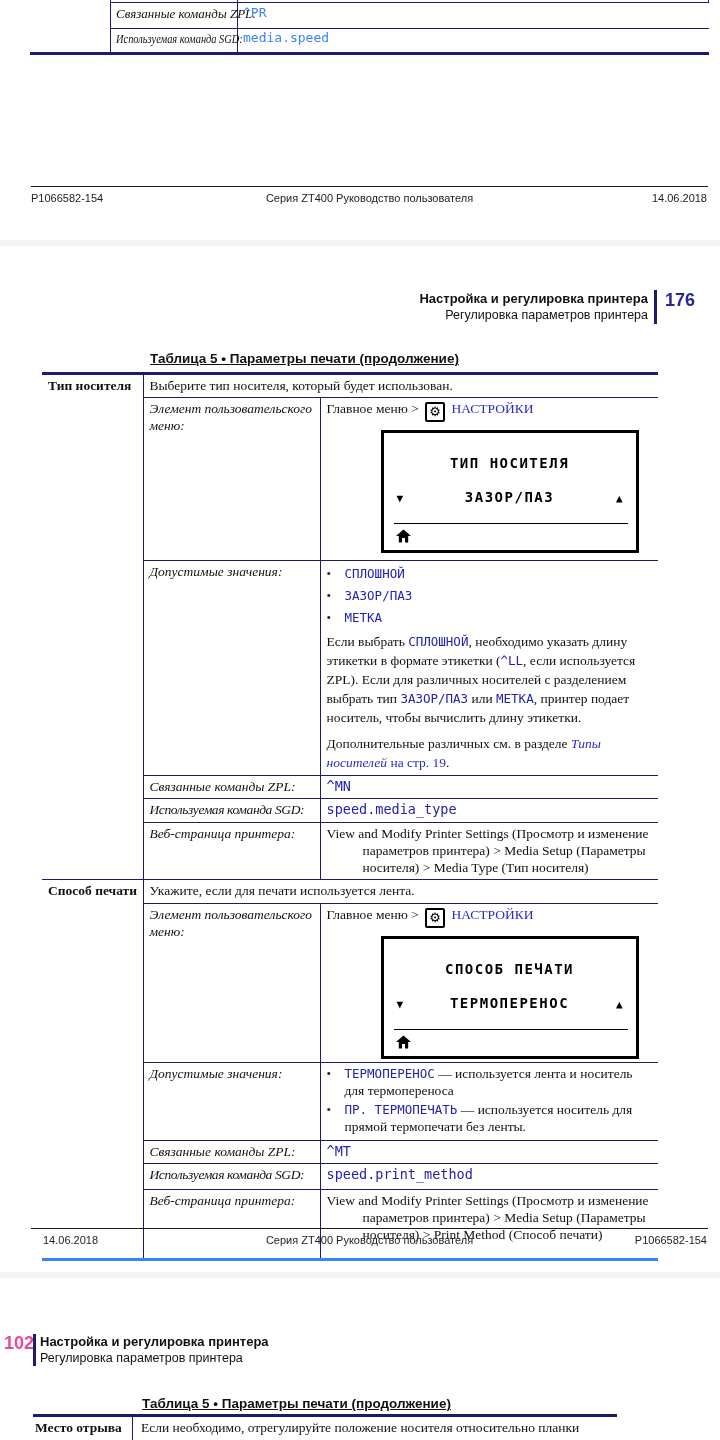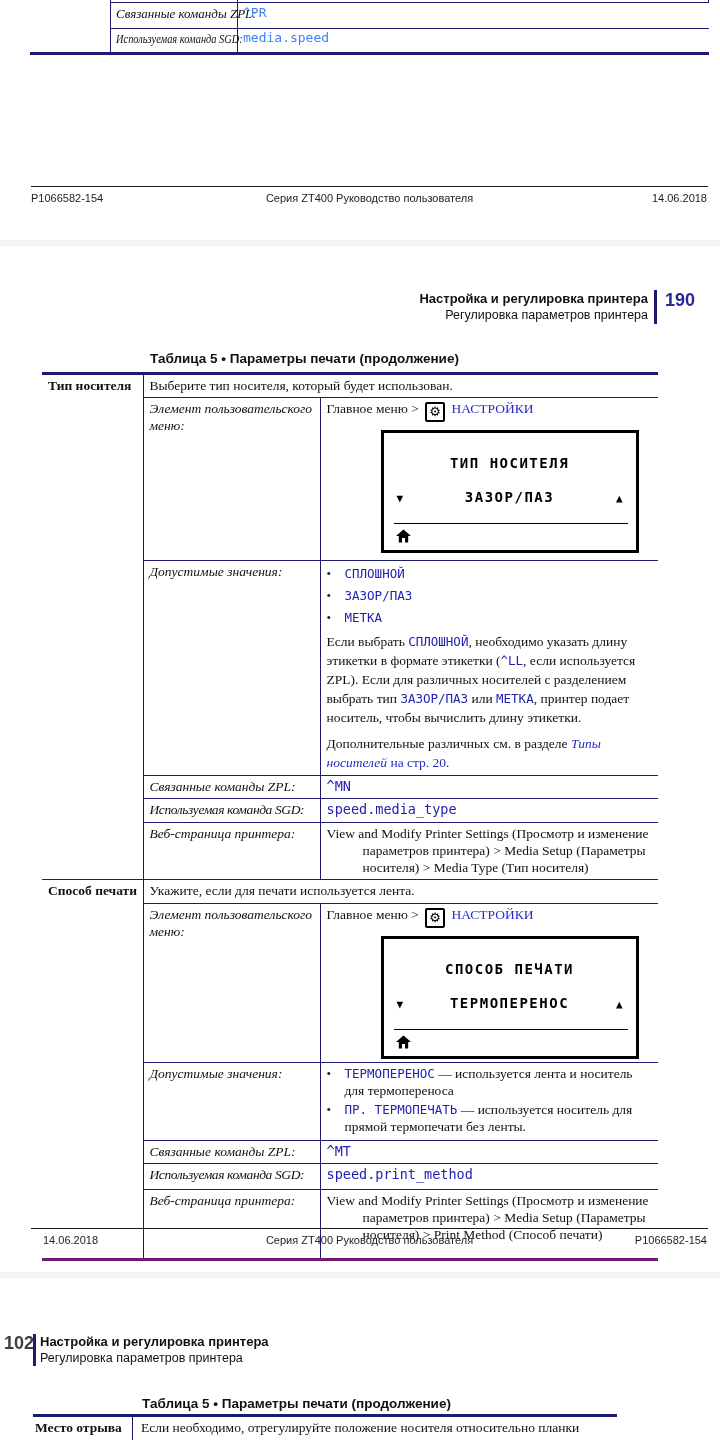--- a/index.html
+++ b/index.html
@@ -27,29 +27,29 @@
   .footer .fr{position:absolute;top:6px;right:1px;}
   #footer2 .fl{left:12px;}
   
   .sep{position:absolute;left:0;width:720px;height:6px;background:#f4f4f4;}
   
   .hdr-sans{font-family:"Liberation Sans",sans-serif;}
   #hdr101-title{top:291px;right:72px;font-weight:bold;font-size:13px;}
   #hdr101-sub{top:308px;right:72px;font-size:12.5px;}
   #hdr101-bar{top:290px;left:654px;width:3px;height:34px;}
   #hdr101-num{top:290px;left:665px;font-weight:bold;font-size:18px;color:#27279a;}
-  #hdr102-num{top:1333px;left:4px;font-weight:bold;font-size:18px;color:#404040;}
+  #hdr102-num{top:1333px;left:4px;font-weight:bold;font-size:18px;color:#ec4899;}
   #hdr102-bar{top:1334px;left:33px;width:3px;height:32px;}
   #hdr102-title{top:1334px;left:40px;font-weight:bold;font-size:13px;}
   #hdr102-sub{top:1351px;left:40px;font-size:12.5px;}
-  .tbl-title{font-family:"Liberation Sans",sans-serif;font-weight:bold;font-size:13.5px;white-space:nowrap;}
+  .tbl-title{font-family:"Liberation Sans",sans-serif;font-weight:bold;font-size:13.5px;white-space:nowrap;text-decoration:underline;}
   #title101{top:351px;left:150px;} #title102{top:1396px;left:142px;}
   
   #ptable{position:absolute;top:372px;left:42px;width:616px;border-collapse:collapse;table-layout:fixed;
-          border-top:3px solid #1b1b72;border-bottom:3px solid #701a75;}
+          border-top:3px solid #1b1b72;border-bottom:3px solid #3b82f6;}
   #ptable td{vertical-align:top;padding:2px 4px 3px 6px;font-size:13.5px;line-height:17px;}
   td.rowhead{font-weight:bold;border-right:1px solid #1b1b72;padding-left:3px;}
   td.lbl{font-style:italic;font-size:13px;border-right:1px solid #1b1b72;border-top:1px solid #1b1b72;
          padding-left:8px;line-height:16px;}
   td.val{border-top:1px solid #1b1b72;padding-left:8px;}
   tr.blocksep td{border-top:1px solid #1b1b72;}
   .tight{letter-spacing:-0.4px;}
   .mono{font-family:"DejaVu Sans Mono",monospace;font-size:13px;color:#2222b2;}
   .web{padding-left:36px;text-indent:-36px;}
   
@@ -102,21 +102,21 @@
   <span class="fl">P1066582-154</span>
   <span class="fc">Серия ZT400 Руководство пользователя</span>
   <span class="fr">14.06.2018</span>
 </div>
 
 <div class="sep" style="top:240px"></div>
 
 <div class="abs hdr-sans" id="hdr101-title">Настройка и регулировка принтера</div>
 <div class="abs hdr-sans" id="hdr101-sub">Регулировка параметров принтера</div>
 <div class="abs navy-bg" id="hdr101-bar"></div>
-<div class="abs hdr-sans" id="hdr101-num">190</div>
+<div class="abs hdr-sans" id="hdr101-num">176</div>
 
 <div class="abs tbl-title" id="title101">Таблица 5 • Параметры печати (продолжение)</div>
 
 <table id="ptable">
   <colgroup>
       <col style="width:101px">
       <col style="width:177px">
       <col style="width:338px">
     </colgroup>
   <tbody>
@@ -150,21 +150,21 @@
           </div>
       <div class="brow">
             <span class="bull">•</span>
             <span class="seg-code">ЗАЗОР/ПАЗ</span>
           </div>
       <div class="brow">
             <span class="bull">•</span>
             <span class="seg-code">МЕТКА</span>
           </div>
       <p class="note"><span>Если выбрать </span><span class="seg-code">СПЛОШНОЙ</span><span>, необходимо указать длину этикетки в формате этикетки (</span><span class="seg-code">^LL</span><span>, если используется ZPL). Если для различных носителей с разделением выбрать тип </span><span class="seg-code">ЗАЗОР/ПАЗ</span><span> или </span><span class="seg-code">МЕТКА</span><span>, принтер подает носитель, чтобы вычислить длину этикетки.</span></p>
-      <p class="note note2"><span>Дополнительные различных см. в разделе </span><span class="seg-linki">Типы носителей</span><span class="seg-link"> на стр. 20</span><span>.</span></p>
+      <p class="note note2"><span>Дополнительные различных см. в разделе </span><span class="seg-linki">Типы носителей</span><span class="seg-link"> на стр. 19</span><span>.</span></p>
     </td>
   </tr>
   <tr>
     <td class="lbl" style="height:15px">Связанные команды ZPL:</td>
     <td class="val mono">^MN</td>
   </tr>
   <tr>
     <td class="lbl tight" style="height:18px">Используемая команда SGD:</td>
     <td class="val mono">speed.media_type</td>
   </tr>

